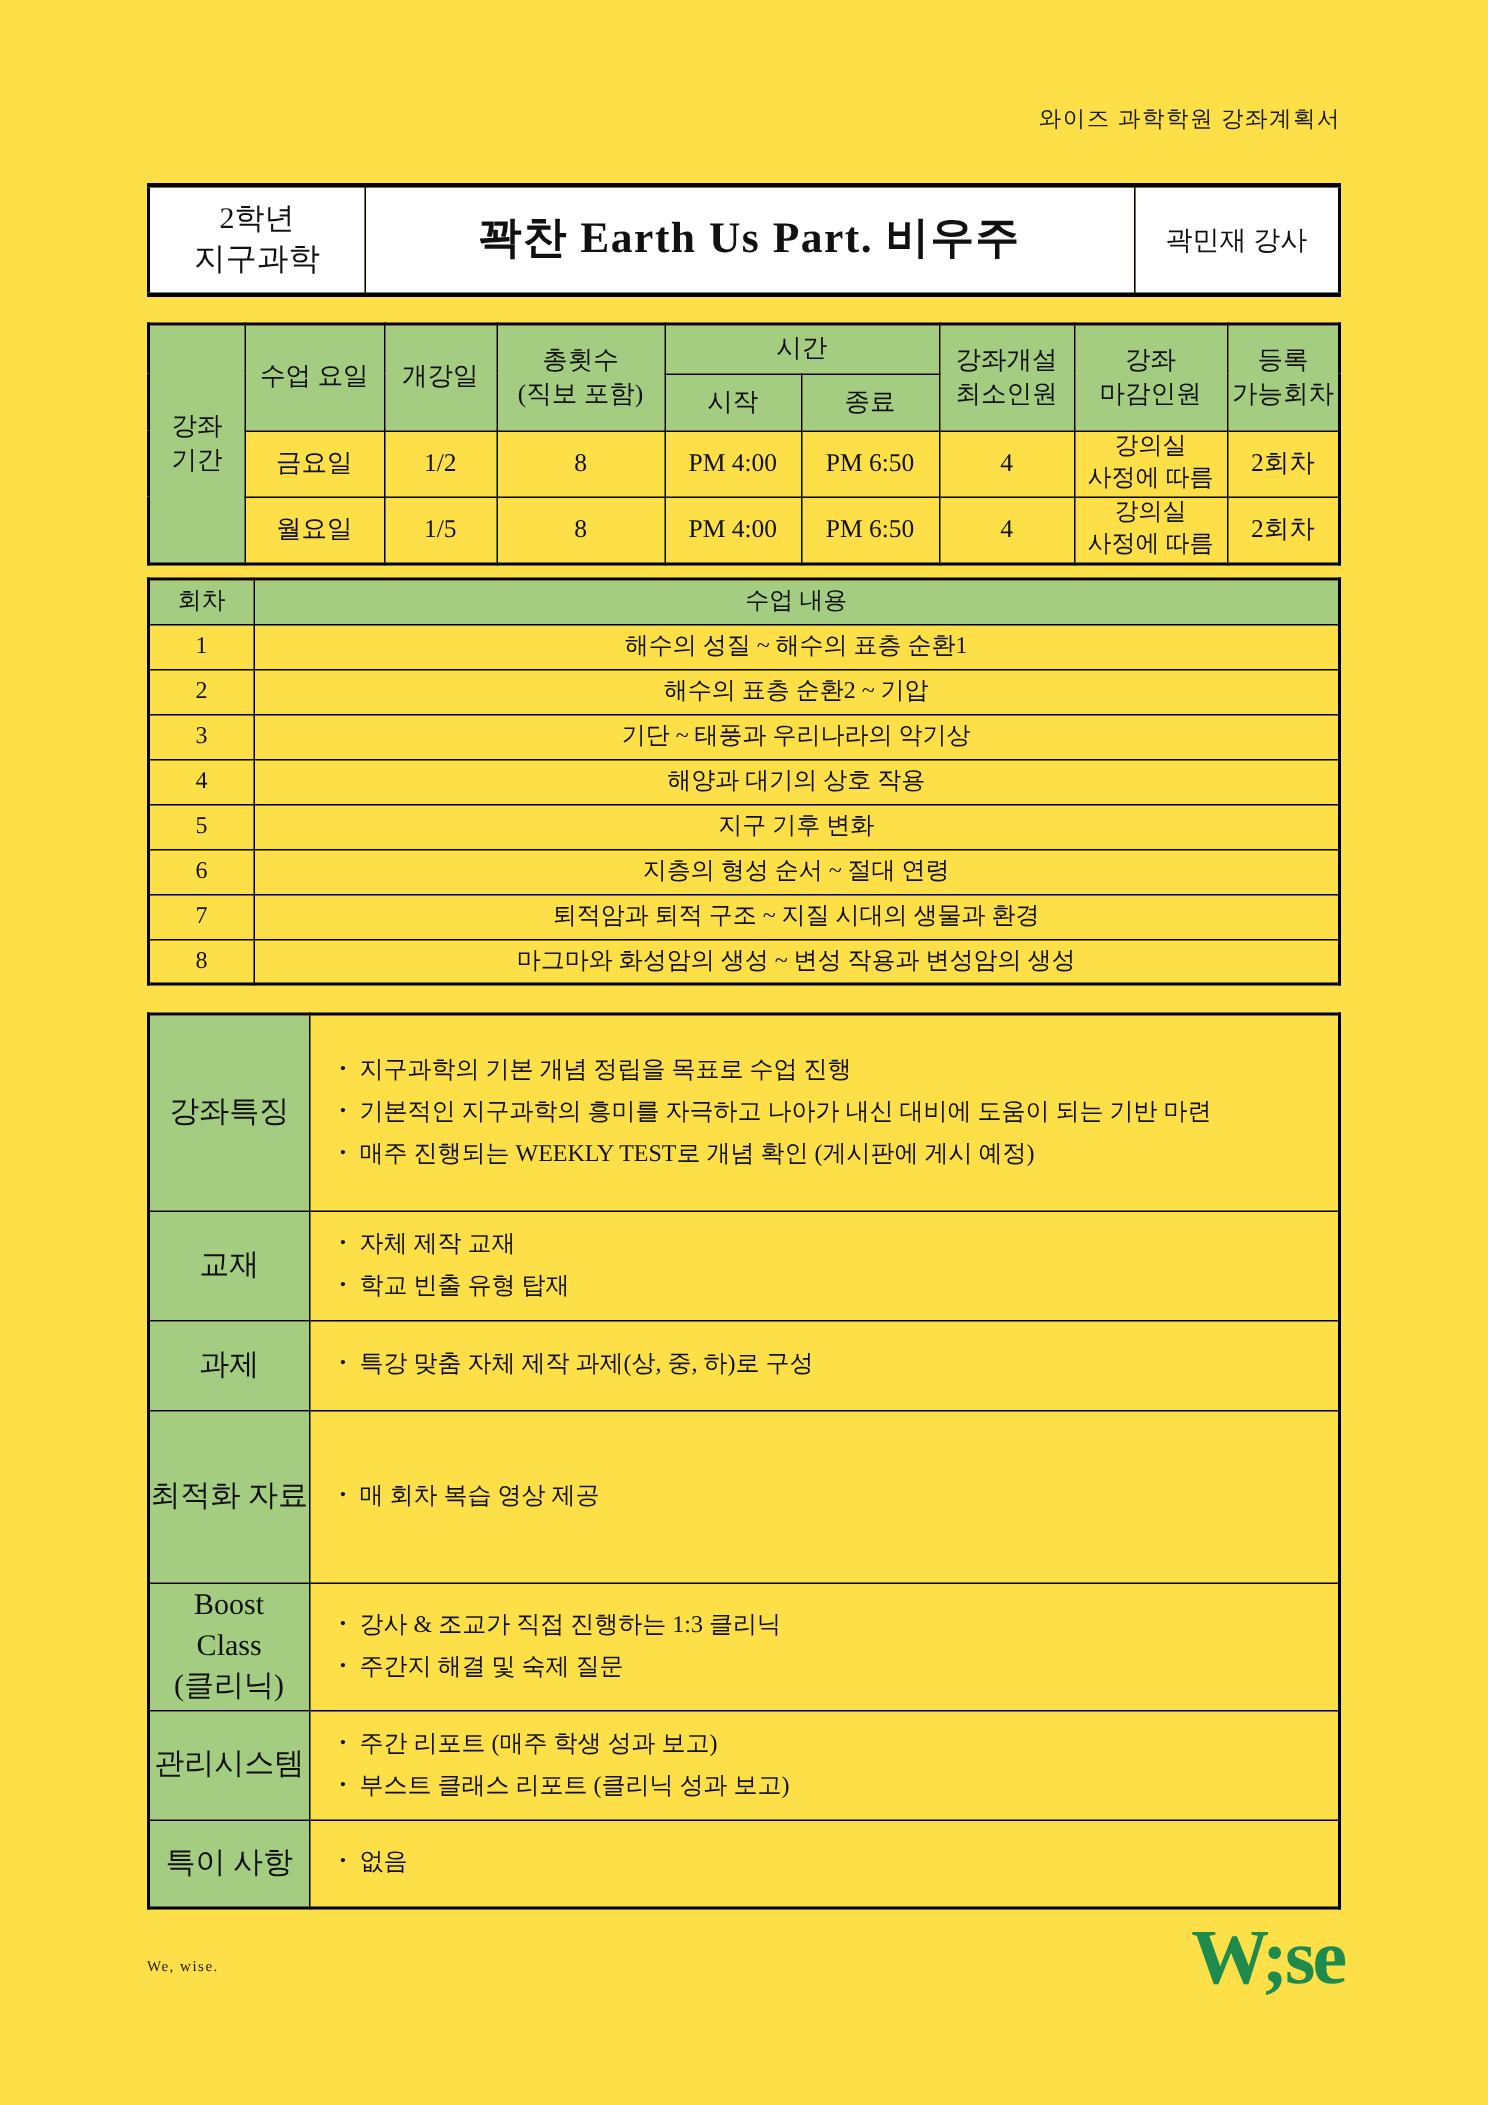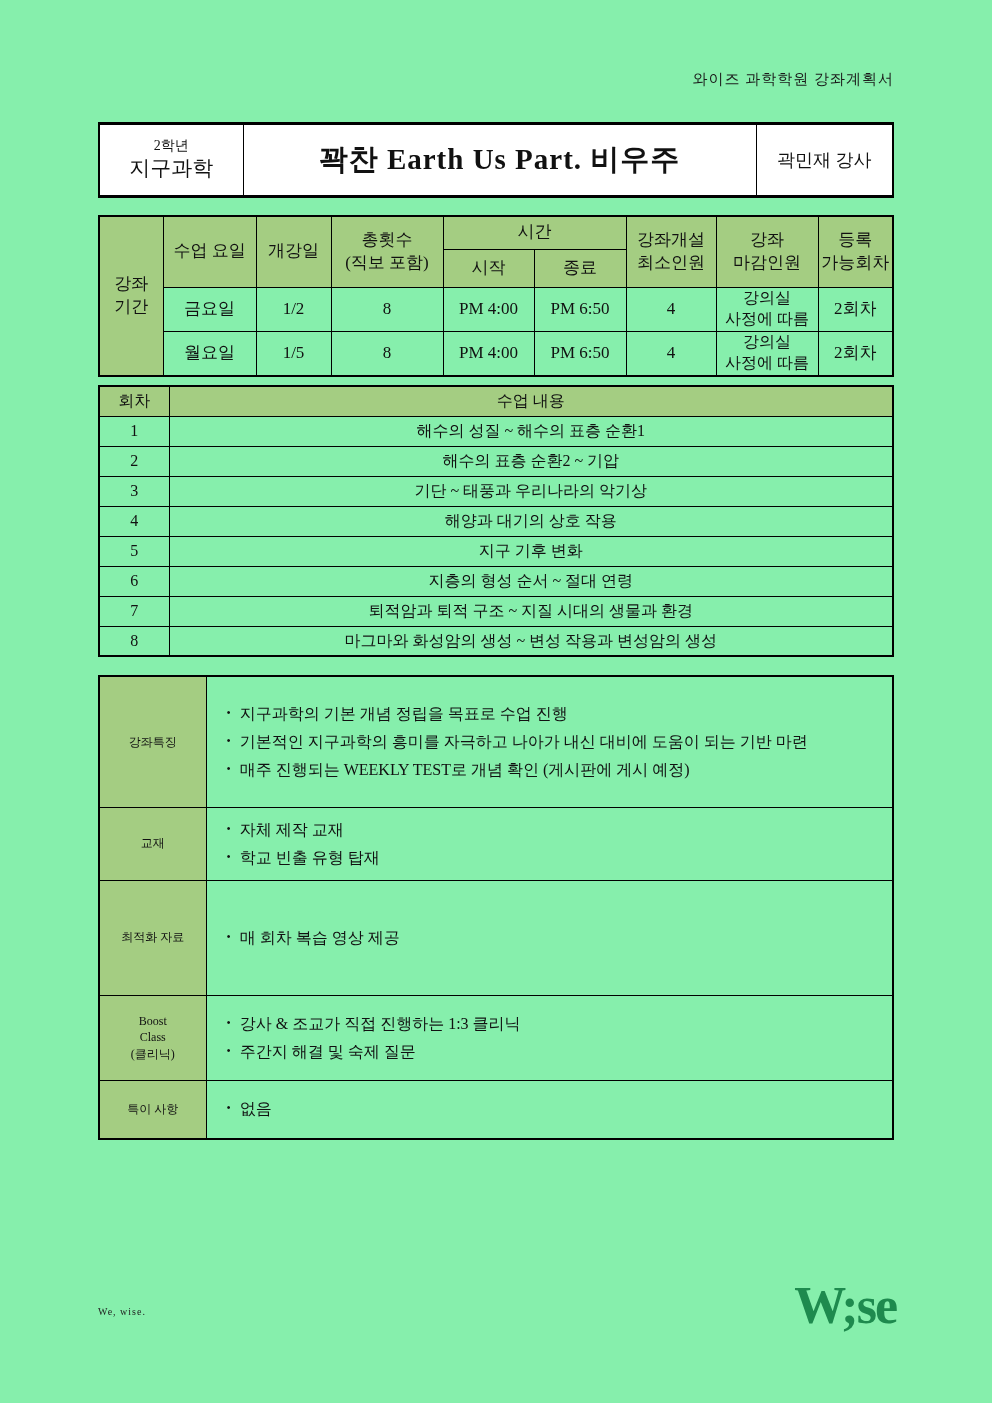--- a/index.html
+++ b/index.html
@@ -1,50 +1,50 @@
 <!DOCTYPE html>
 <html lang="ko" style="--green: #a4cd82; --logo-green: #1e8a4e;"><head>
 <meta charset="utf-8">
 <style>
   * { margin:0; padding:0; box-sizing:border-box; }
   html,body { background:#ffffff; }
   .page {
-    position:relative; width:992px; height:1403px; margin:0 auto; background:#86efac;
+    position:relative; width:992px; height:1403px; margin:0 auto; background:#fde047;
     font-family:"Liberation Serif","DejaVu Serif",serif; color:#111;
   }
   .header-note { position:absolute; top:70px; right:98px; font-size:15px; letter-spacing:1px; color:#1a1a1a; }
 
   table { border-collapse:collapse; table-layout:fixed; }
   td { vertical-align:middle; text-align:center; border:1.5px solid #000; overflow:hidden; line-height:1.35; }
   .green { background:var(--green,#a4cd82); }
   .ml { white-space:pre-line; }
 
   
   .title-table { position:absolute; left:98px; top:122px; width:794px; height:76px;
     border-top:3px solid #000; border-bottom:3px solid #000; border-left:2px solid #000; border-right:2px solid #000; }
   .title-table td { border:none; border-left:1.5px solid #000; background:#fff; }
   .title-table td:first-child { border-left:none; }
-  .grade { font-size:14px; line-height:1.3; }
+  .grade { font-size:20px; line-height:1.3; }
   .subject { font-size:21px; line-height:1.3; text-underline-offset:3px; }
   .tt-mid { font-size:29px; font-weight:bold; letter-spacing:1px; }
   .tt-right { font-size:18px; }
 
   
   .schedule { position:absolute; left:98px; top:215px; width:794px; border:2px solid #000; font-size:17px; }
   .r33 { height:33px; } .r38 { height:38px; } .r44 { height:44px; } .r45 { height:45px; }
   .small2 { font-size:16px; line-height:1.3; }
 
   
   .syllabus { position:absolute; left:98px; top:385px; width:794px; border:2px solid #000; font-size:16px; }
   .r30 { height:30px; }
 
   
   .info { position:absolute; left:98px; top:675px; width:794px; border:2px solid #000; font-size:16px; }
   .ri1{height:131px;} .ri2{height:56px;} .ri3{height:60px;} .ri4{height:115px;} .ri5{height:85px;padding-left:12px;} .ri6{height:61px;} .ri7{height:59px;}
-  .info td.label { font-size:12px; }
+  .info td.label { font-size:20px; }
   .info td.content { text-align:left; padding:8px 14px 8px 20px; }
   .bullet { line-height:1.75; }
   .bullet::before { content:"•"; font-size:12px; margin-right:9px; vertical-align:2px; }
 
   
   .footer-tagline { position:absolute; left:98px; top:1306px; font-size:10px; color:#222; letter-spacing:1px; }
   .logo { position:absolute; right:96px; top:1276px; font-size:52px; font-weight:bold;
     color:var(--logo-green,#1e8a4e); letter-spacing:-2px; font-family:"Liberation Serif","DejaVu Serif",serif; }
 </style>
 </head>
@@ -188,35 +188,48 @@
         <div class="bullet">매주 진행되는 WEEKLY TEST로 개념 확인 (게시판에 게시 예정)</div>
       </td>
     </tr>
     <tr class="ri2">
       <td class="green label ml">교재</td>
       <td class="content">
         <div class="bullet">자체 제작 교재</div>
         <div class="bullet">학교 빈출 유형 탑재</div>
       </td>
     </tr>
+    <tr class="ri3">
+      <td class="green label ml">과제</td>
+      <td class="content">
+        <div class="bullet">특강 맞춤 자체 제작 과제(상, 중, 하)로 구성</div>
+      </td>
+    </tr>
     <tr class="ri4">
       <td class="green label ml">최적화 자료</td>
       <td class="content">
         <div class="bullet">매 회차 복습 영상 제공</div>
       </td>
     </tr>
     <tr class="ri5">
       <td class="green label ml">Boost
 Class
 (클리닉)</td>
       <td class="content">
         <div class="bullet">강사 &amp; 조교가 직접 진행하는 1:3 클리닉</div>
         <div class="bullet">주간지 해결 및 숙제 질문</div>
       </td>
     </tr>
+    <tr class="ri6">
+      <td class="green label ml">관리시스템</td>
+      <td class="content">
+        <div class="bullet">주간 리포트 (매주 학생 성과 보고)</div>
+        <div class="bullet">부스트 클래스 리포트 (클리닉 성과 보고)</div>
+      </td>
+    </tr>
     <tr class="ri7">
       <td class="green label ml">특이 사항</td>
       <td class="content">
         <div class="bullet">없음</div>
       </td>
     </tr>
   </tbody>
     </table>
 
   <div class="footer-tagline">We, wise.</div>

